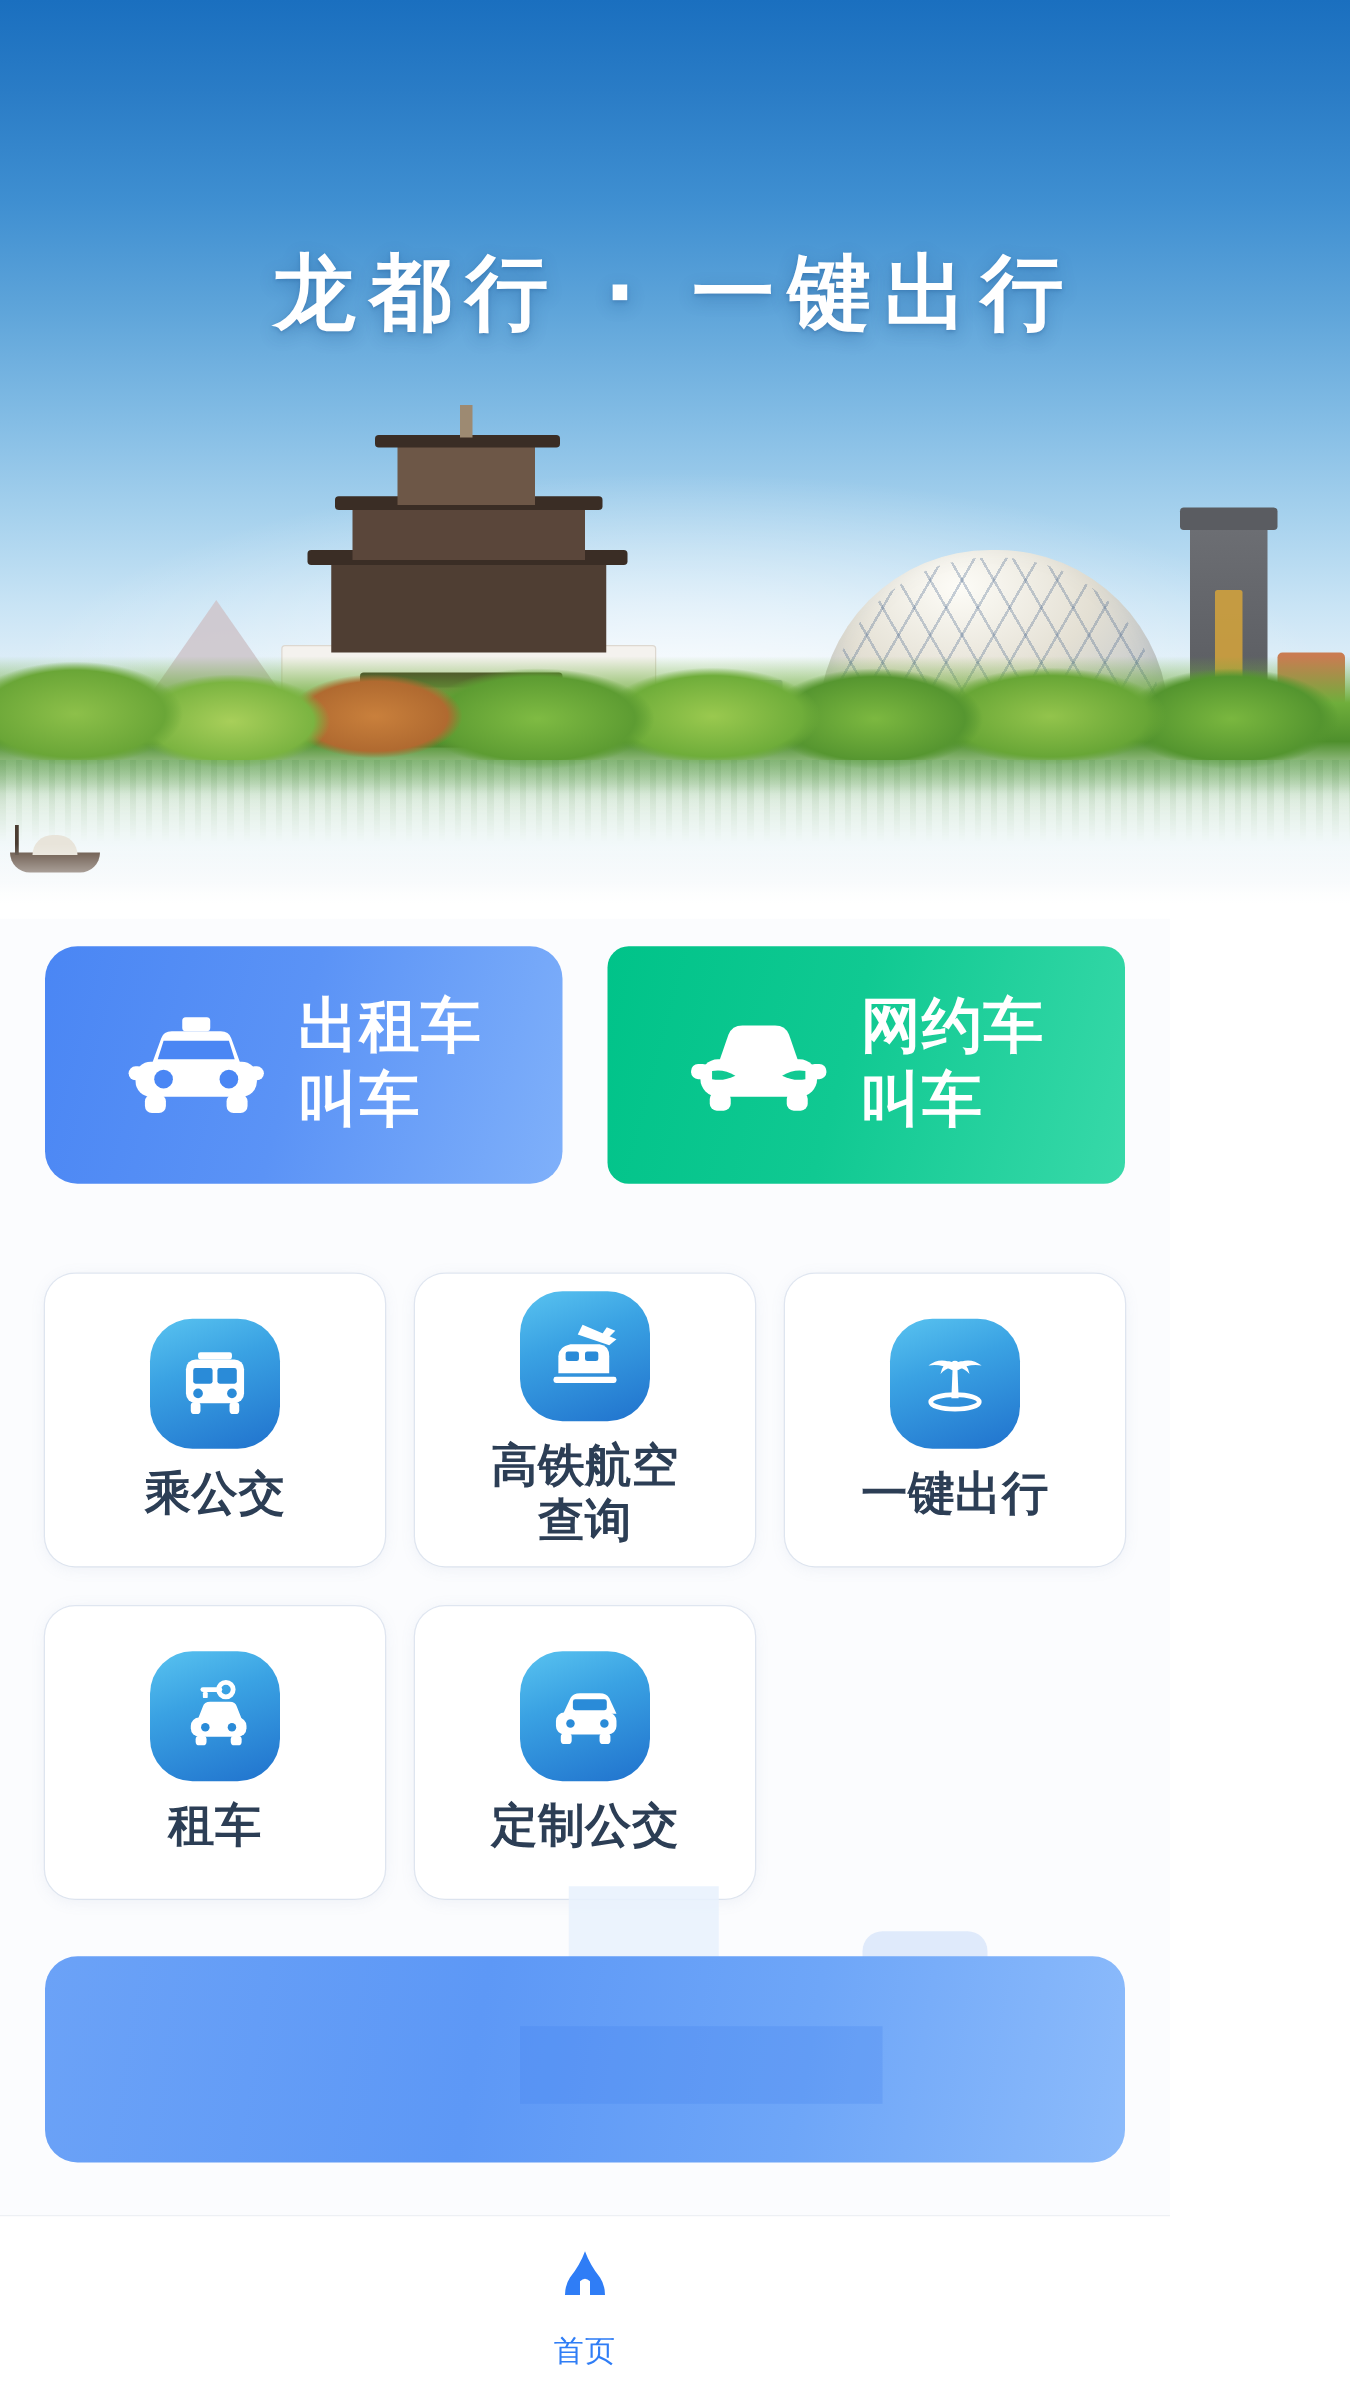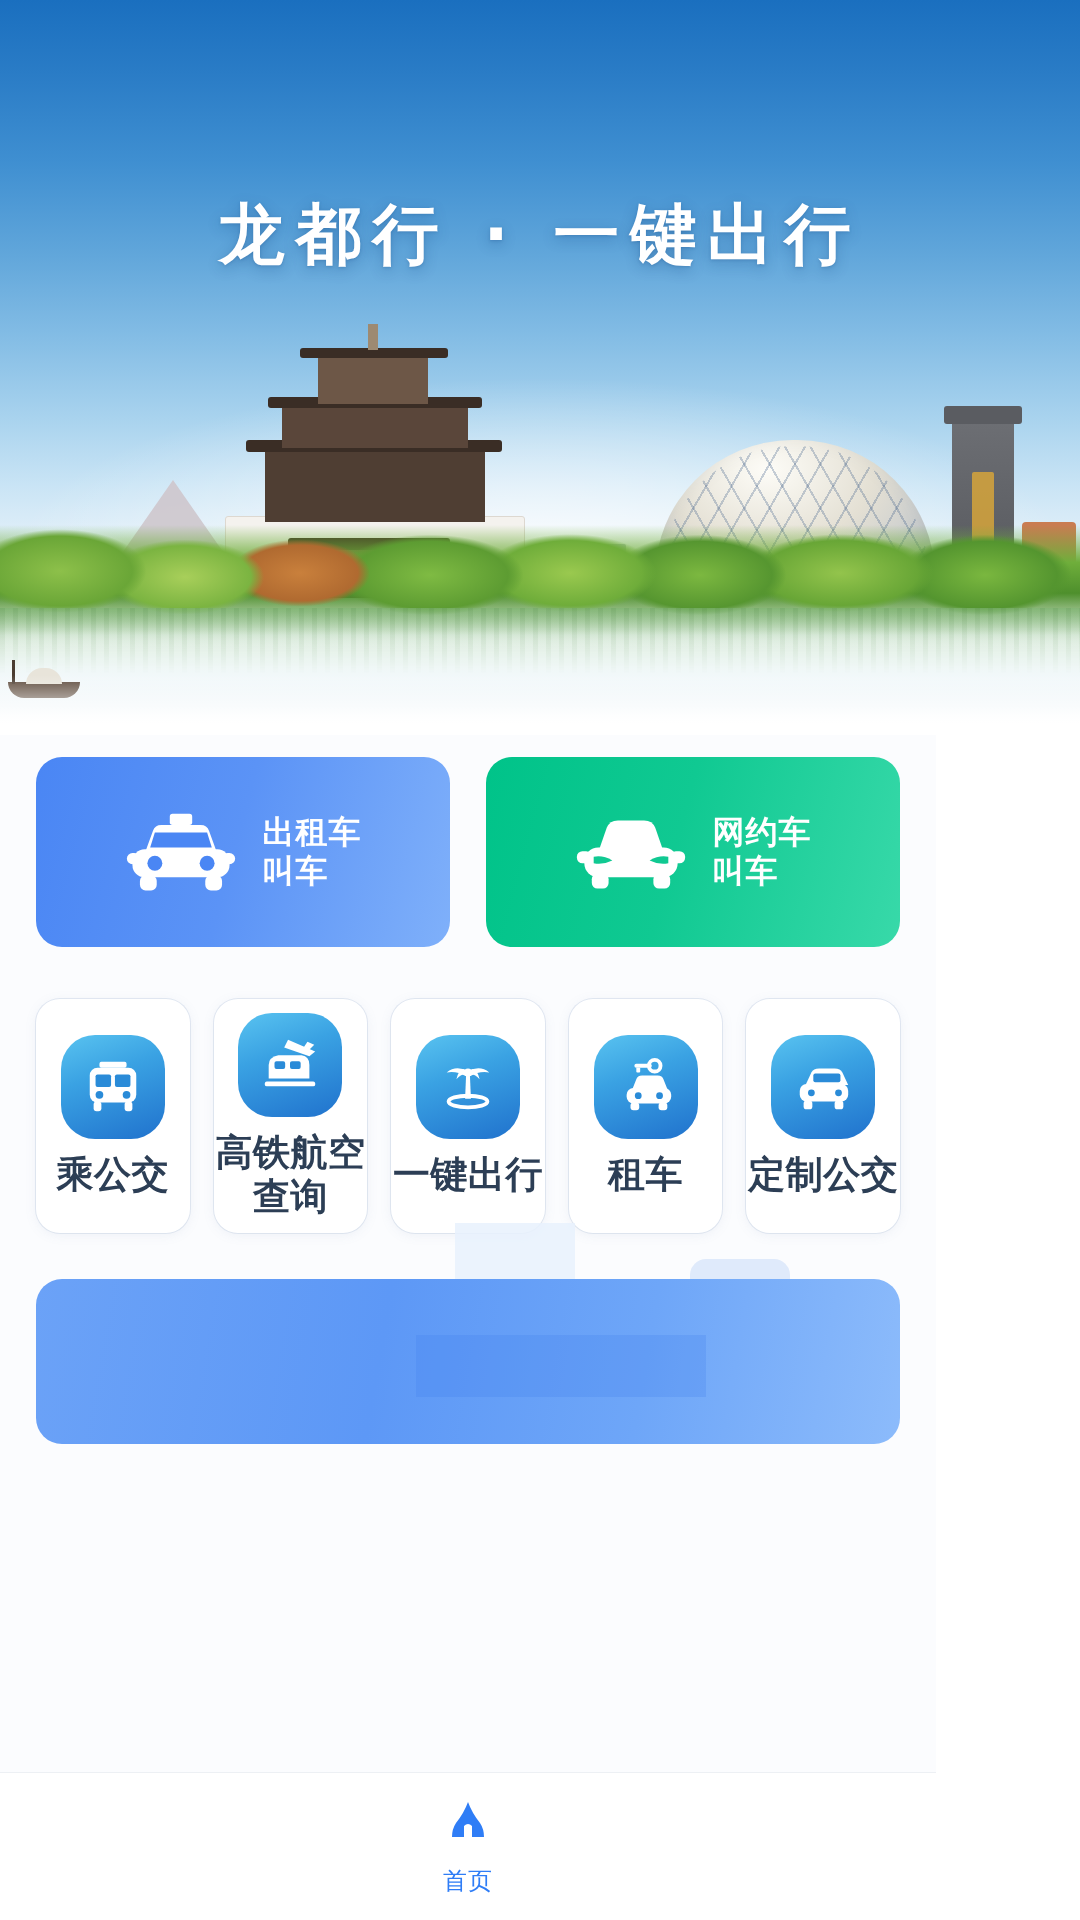--- a/index.html
+++ b/index.html
@@ -111,26 +111,26 @@
   .hero-fade { position:absolute; left:0; right:0; bottom:0; height:60px; background:linear-gradient(180deg, rgba(255,255,255,0), #ffffff 82%); }
 
   
   .calls { display:flex; gap:36px; padding:22px 36px 0 36px; }
   .call {
     flex:1; height:190px; border-radius:26px;
     display:flex; align-items:center; justify-content:center; gap:26px;
     color:#fff; cursor:pointer;
   }
   .call.taxi { background:linear-gradient(105deg,#4a86f4 0%,#5b93f6 48%,#7fb0fa 100%); }
-  .call.ride { background:linear-gradient(105deg,#00c389 0%,#10c992 46%,#38d9a9 100%); }
+  .call.ride { background:linear-gradient(105deg,#00c389 0%,#10c992 46%,#38d9a9 100%);border-radius:17px; }
   .call-ico { width:112px; height:80px; flex:none; }
-  .call-txt { font-size:32px; font-weight:bold; line-height:1.22; letter-spacing:1px; }
-
-  
-  .grid { display:grid; grid-template-columns:repeat(5,1fr); gap:32px 24px; padding:52px 36px 0 36px; }
+  .call-txt { font-size:48px; font-weight:bold; line-height:1.22; letter-spacing:1px; }
+
+  
+  .grid { display:grid; grid-template-columns:repeat(3,1fr); gap:32px 24px; padding:52px 36px 0 36px;margin-top:20px; }
   .card {
     background:#ffffff; border-radius:24px; height:234px;
     box-shadow:0 2px 12px rgba(120,140,175,.10), 0 0 0 1px rgba(225,232,242,.9);
     display:flex; flex-direction:column; align-items:center; justify-content:center;
     cursor:pointer;
   }
   .card-ico {
     width:104px; height:104px; border-radius:34px;
     background:linear-gradient(160deg,#59c3f0 0%,#3aa2e3 38%,#2072cd 100%);
     display:flex; align-items:center; justify-content:center; margin-bottom:14px;

